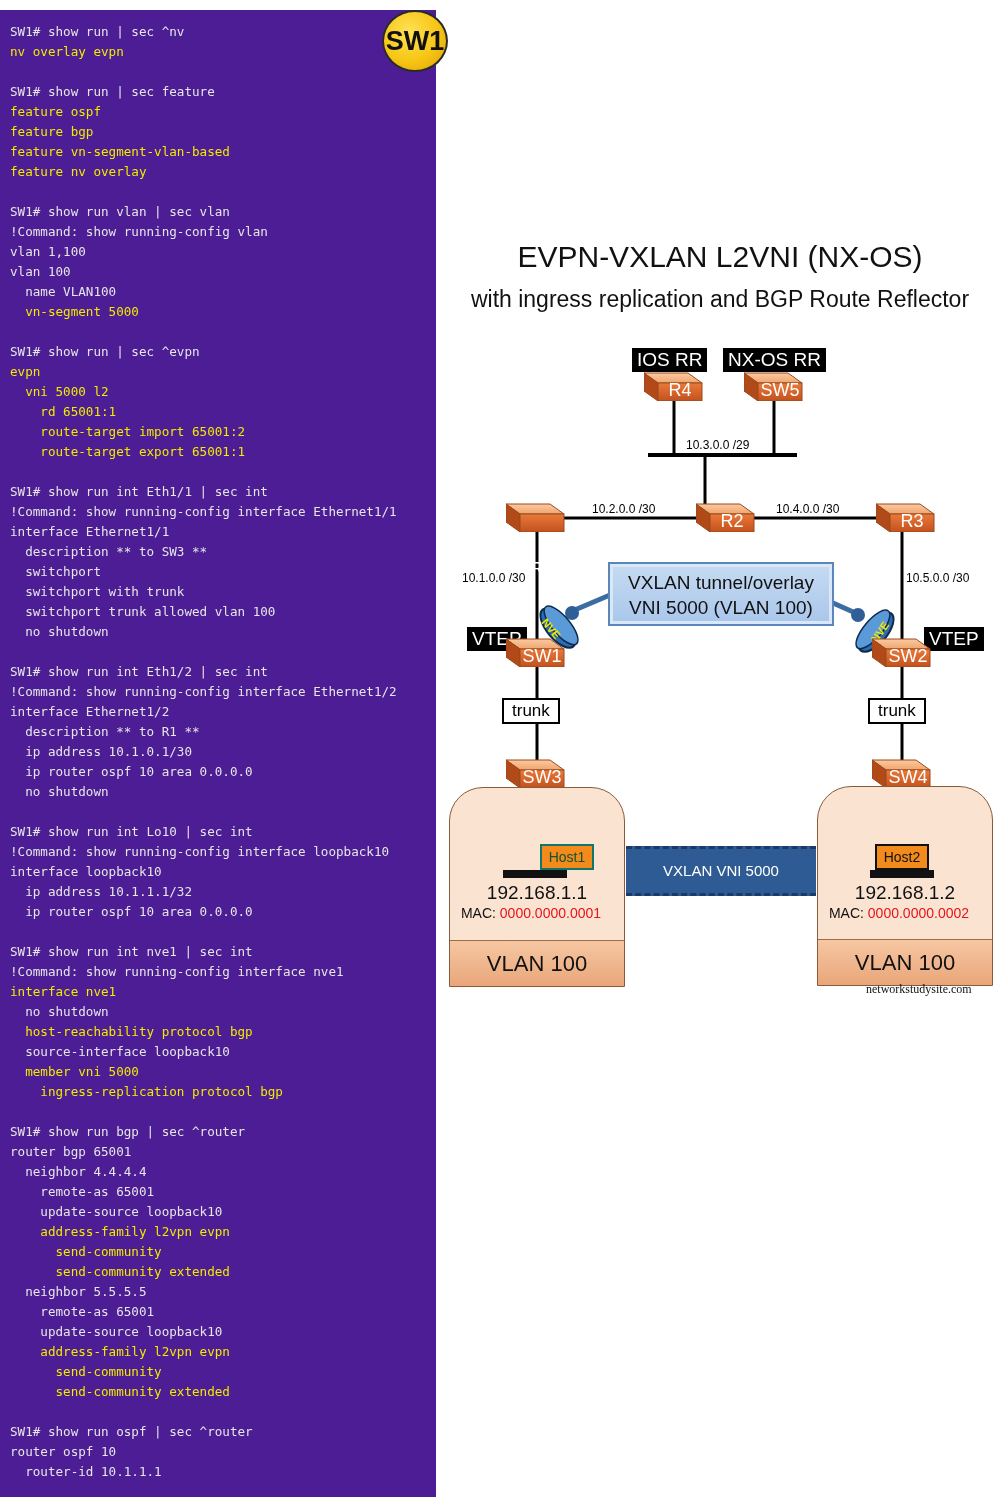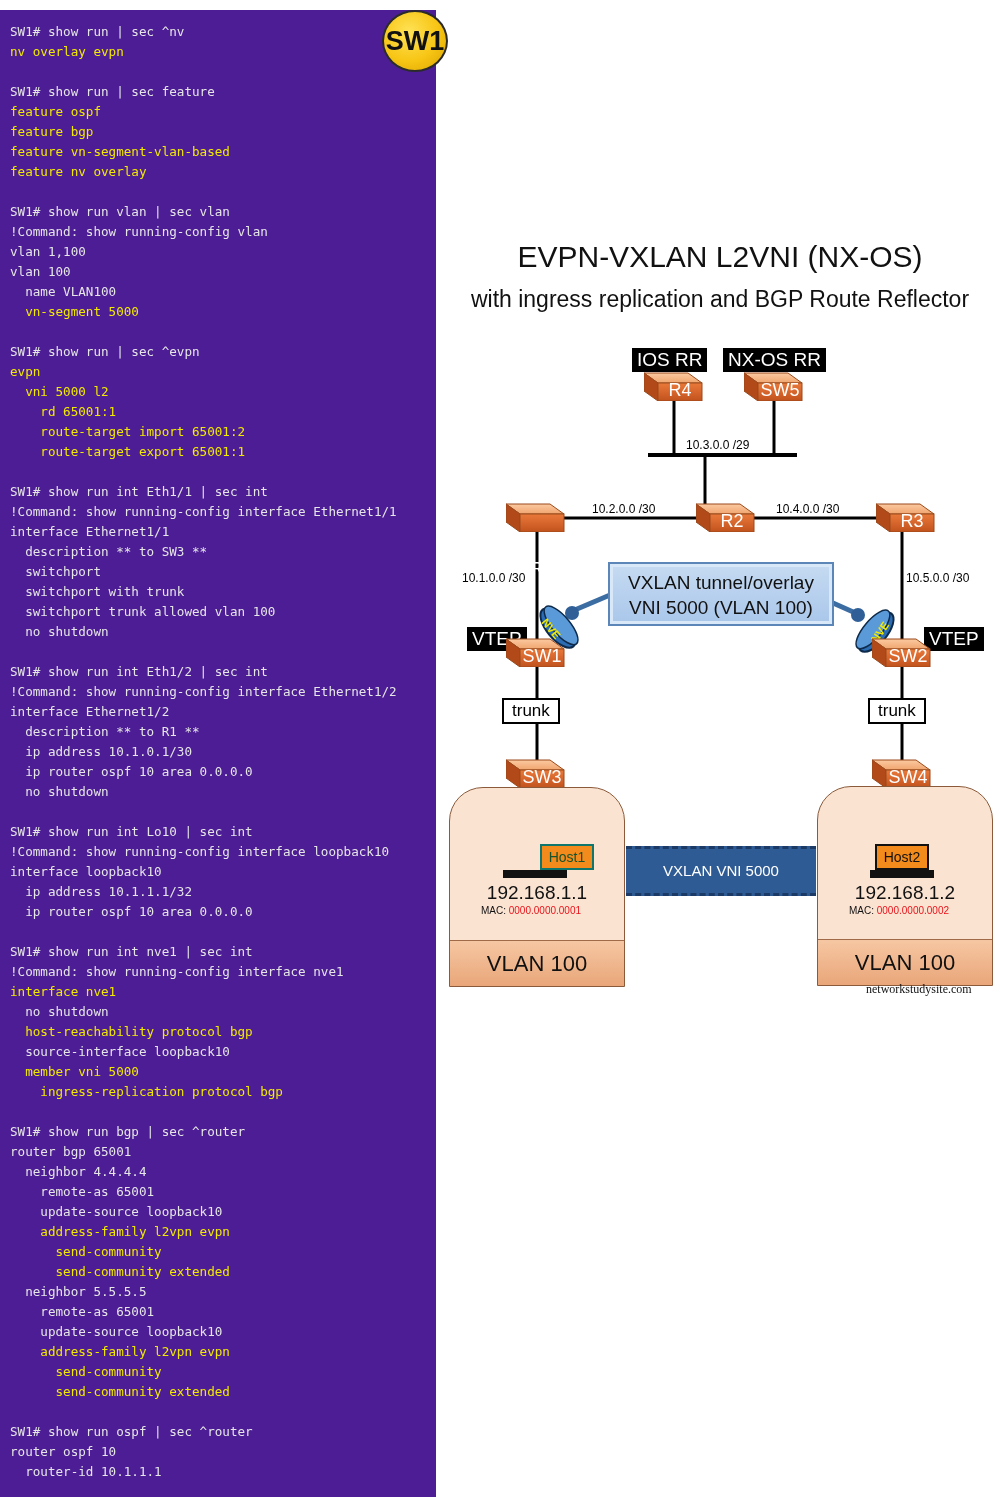--- a/index.html
+++ b/index.html
@@ -32,21 +32,21 @@
                  box-shadow:inset 0 0 0 3px #d9e8f8; text-align:center; font-family:"Liberation Sans", sans-serif;
                  font-size:19px; line-height:25px; padding-top:6px; color:#111; }
   .site { position:absolute; width:176px; background:#fbe3d2; border:1.5px solid #8a5a3a;
           border-radius:34px 34px 0 0; box-sizing:border-box; }
   .vlan-bar { position:absolute; left:0; bottom:0; width:100%; height:46px; box-sizing:border-box;
               background:linear-gradient(#f6c7a3, #e9a679); border-top:1.5px solid #a06a48;
               font-family:"Liberation Sans", sans-serif; font-size:22px; text-align:center; line-height:46px; color:#111; }
   .host-ip { position:absolute; width:176px; text-align:center; font-family:"Liberation Sans", sans-serif;
              font-size:19px; color:#111; }
   .host-mac { position:absolute; width:164px; text-align:center; font-family:"Liberation Sans", sans-serif;
-              font-size:10px; color:#111; }
+              font-size:14px; color:#111; }
   .host-mac .mac-val { color:#e8131a; }
   .vni-band { position:absolute; left:186px; top:846px; width:190px; height:44px;
               background:#2f5b95; border-top:3px dashed #1b3b66; border-bottom:3px dashed #1b3b66;
               color:#fff; font-family:"Liberation Sans", sans-serif; font-size:15px; line-height:44px; text-align:center; }
   .watermark { position:absolute; font-family:"Liberation Sans", sans-serif; font-size:12px; color:#111; }
 </style>
 </head>
 <body>
 
 <div id="terminal">

